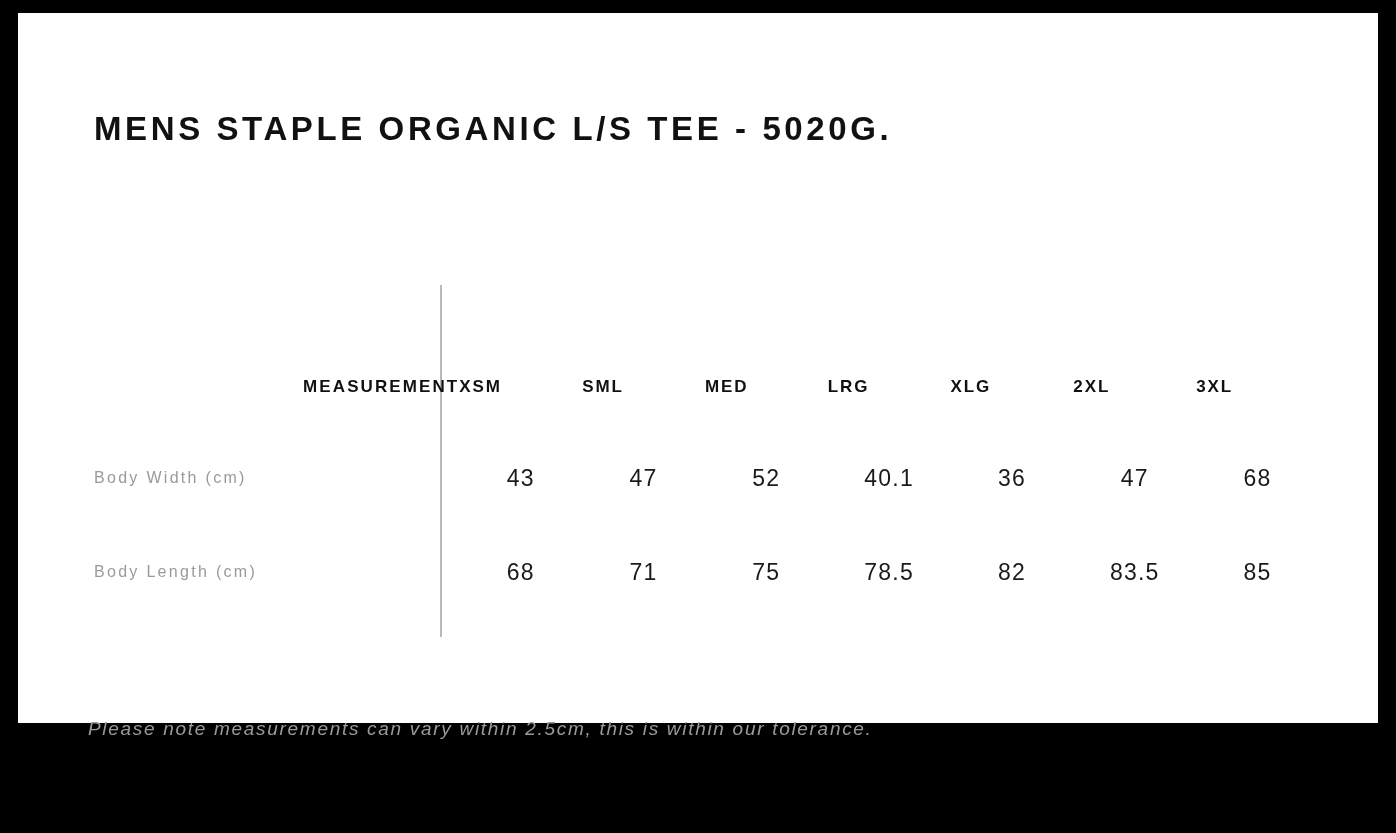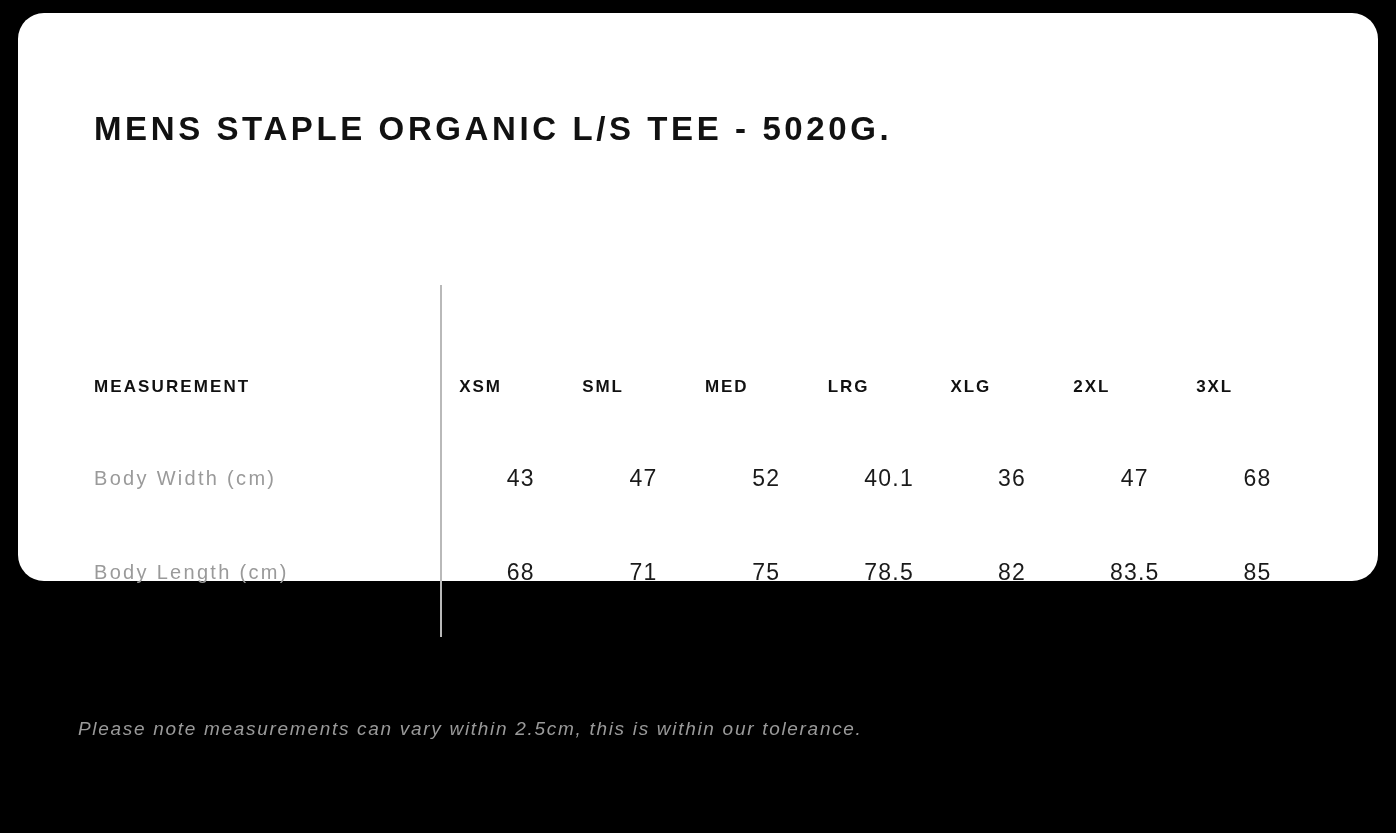--- a/index.html
+++ b/index.html
@@ -11,24 +11,23 @@
     height: 833px;
     background: #000000;
     font-family: "Liberation Sans", sans-serif;
     overflow: hidden;
   }
   .page {
     position: absolute;
     left: 18px;
     top: 13px;
     width: 1360px;
-    height: 568px;
+    height: 710px;
     background: #ffffff;
     box-sizing: border-box;
-    border-radius: 26px;
   }
   .title {
     position: absolute;
     left: 76px;
     top: 97px;
     font-size: 33px;
     font-weight: bold;
     letter-spacing: 3.6px;
     color: #111111;
     white-space: nowrap;
@@ -55,54 +54,54 @@
     border: none;
   }
   col.measure-col { width: 360px; }
   col.size-col { width: 121px; }
 
   tr.head-row th {
     height: 88px;
     vertical-align: middle;
   }
   th.measurement-head {
-    text-align: left;
+    text-align: right;
     font-size: 17px;
     font-weight: bold;
     letter-spacing: 2.1px;
     color: #111111;
   }
   th.size-head {
     text-align: left;
     font-size: 17px;
     font-weight: bold;
     letter-spacing: 1.9px;
     color: #111111;
   }
   tr.data-row td {
     height: 94px;
     vertical-align: middle;
   }
   td.row-label {
     text-align: left;
-    font-size: 20px;
+    font-size: 16px;
     font-weight: normal;
     letter-spacing: 2.3px;
     color: #9a9a9a;
     white-space: nowrap;
   }
   td.value-cell {
     text-align: center;
     font-size: 23px;
     letter-spacing: 1.2px;
     color: #1a1a1a;
   }
   .footnote {
     position: absolute;
-    left: 60px;
+    left: 70px;
     top: 705px;
     font-size: 19px;
     font-style: italic;
     letter-spacing: 1.7px;
     color: #9a9a9a;
     white-space: nowrap;
   }
 </style>
 </head>
 <body>

